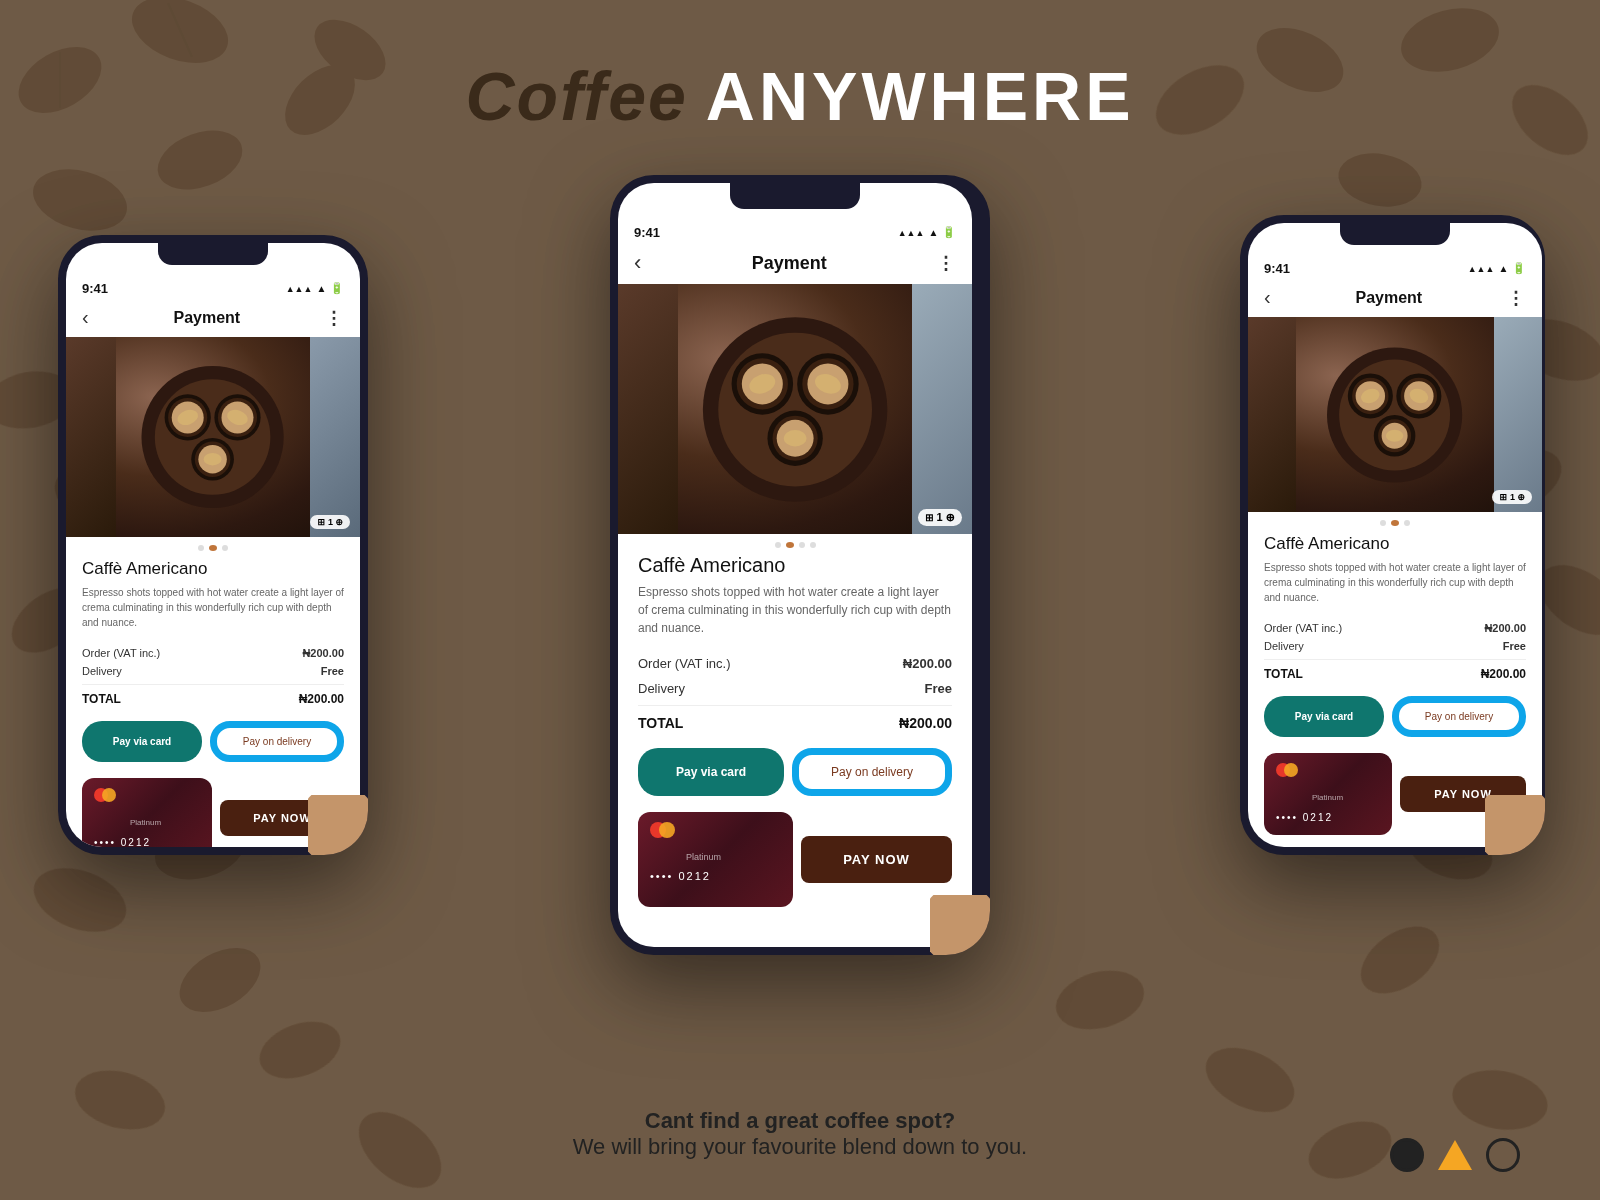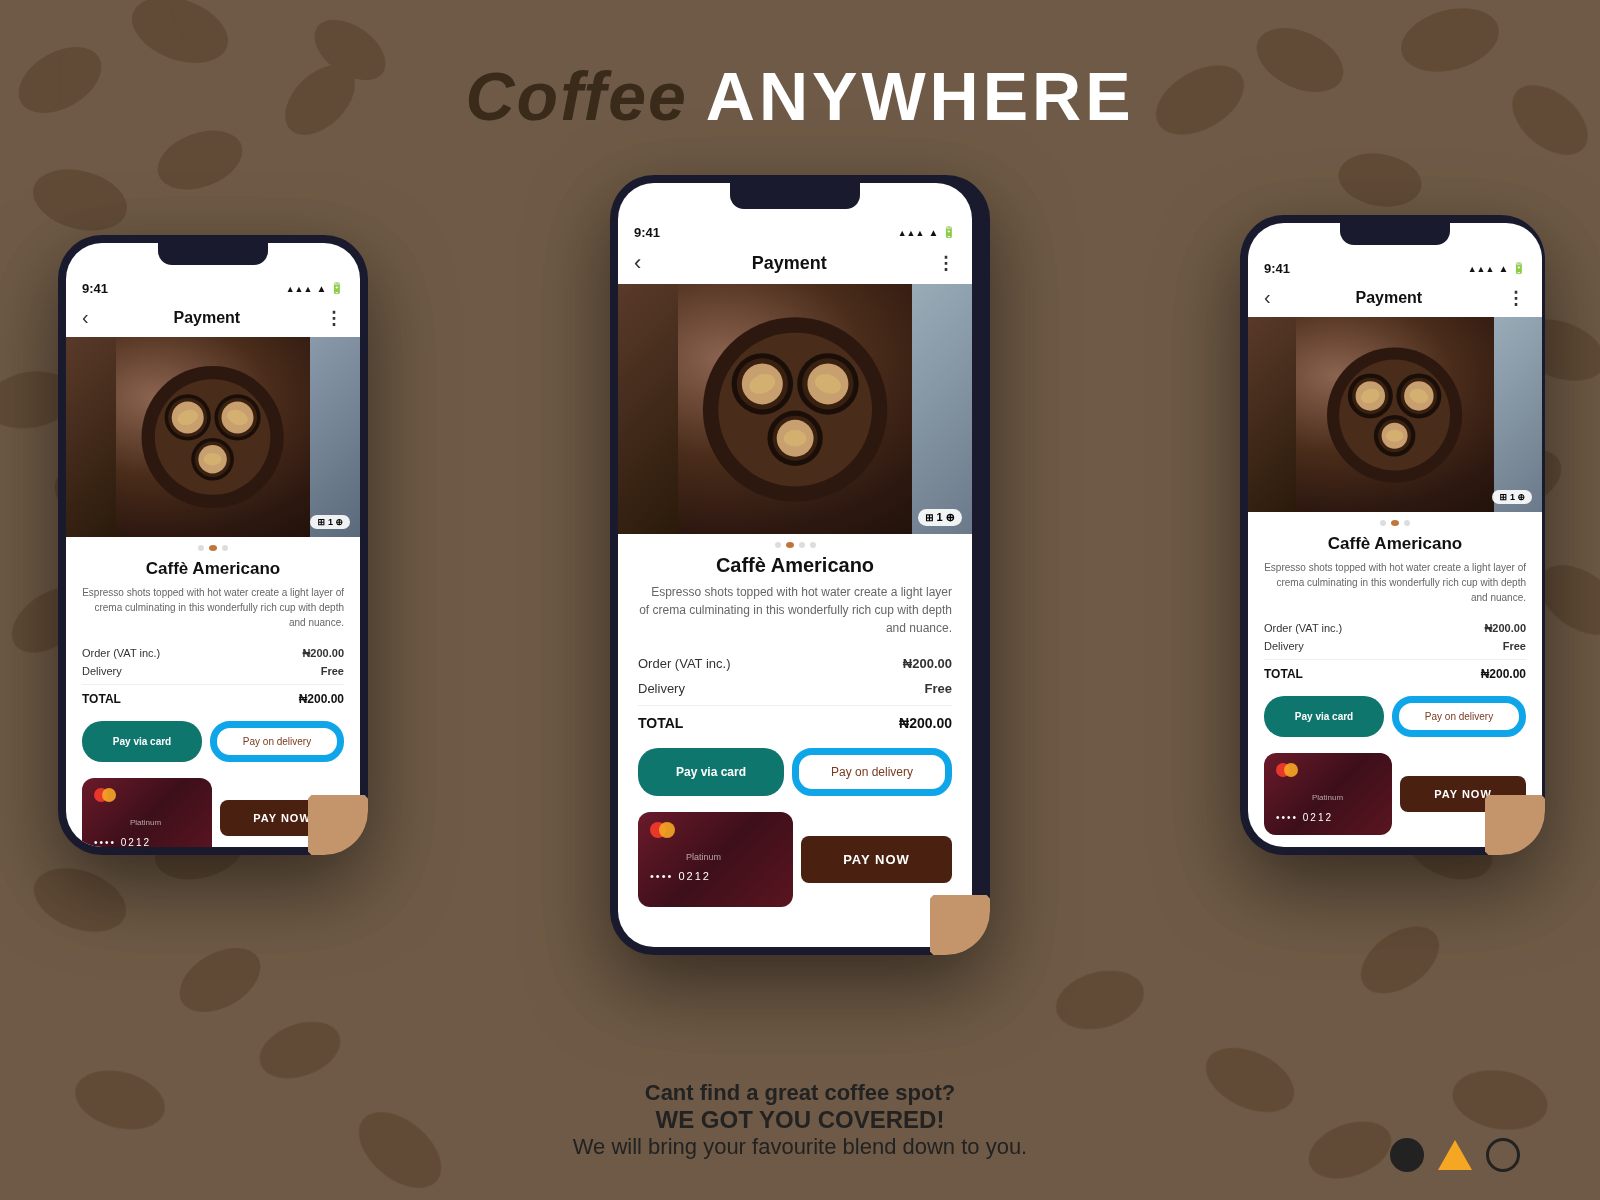--- a/index.html
+++ b/index.html
@@ -264,30 +264,30 @@
       background: #c0753a;
       width: 8px;
     }
 
     
     .product-info {
       padding: 4px 16px 0;
     }
     .product-name {
       font-size: 17px;
-      font-weight: 700;
-      text-align: center;
+      font-weight: 400;
+      text-align: left;
       color: #111;
       margin-bottom: 6px;
     }
     .phone-center .product-name { font-size: 19px; }
     .product-desc {
       font-size: 10px;
       color: #666;
-      text-align: right;
+      text-align: left;
       line-height: 1.5;
       margin-bottom: 10px;
     }
     .phone-center .product-desc { font-size: 11px; }
 
     
     .order-summary {
       padding: 4px 16px;
     }
     .order-row {
@@ -850,21 +850,20 @@
 
         <div class="corner-decoration">
           <div class="corner-triangle"></div>
         </div>
       </div>
     </div>
   </div>
 
   <div class="bottom-text" style="bottom: 40px; width: 700px;">
     <div class="bottom-line1">Cant find a great  coffee spot?</div>
-    <div class="bottom-line2">WE GOT YOU COVERED!</div>
     <div class="bottom-line3">We will bring  your favourite blend down to you.</div>
   </div>
 
 </div>
 
 <div class="bottom-icons" style="position:absolute; bottom:28px; right:80px; display:flex; gap:14px; align-items:center; z-index:10;">
   <div class="icon-circle filled" style="width:34px; height:34px; border-radius:50%; border:3px solid #222; background:#222;"></div>
   <div class="icon-triangle" style="width:0; height:0; border-left:17px solid transparent; border-right:17px solid transparent; border-bottom:30px solid #f5a623;"></div>
   <div class="icon-circle" style="width:34px; height:34px; border-radius:50%; border:3px solid #222; background:transparent;"></div>
 </div>

